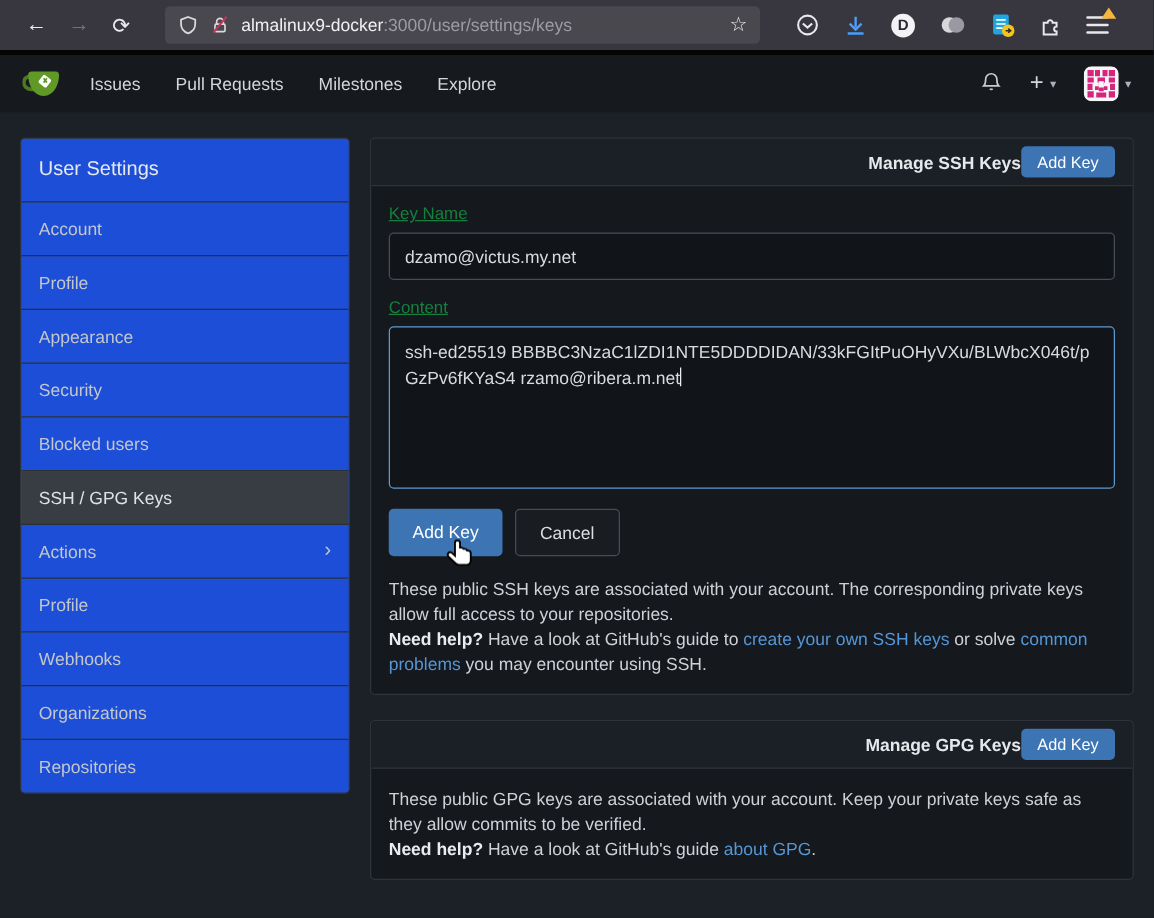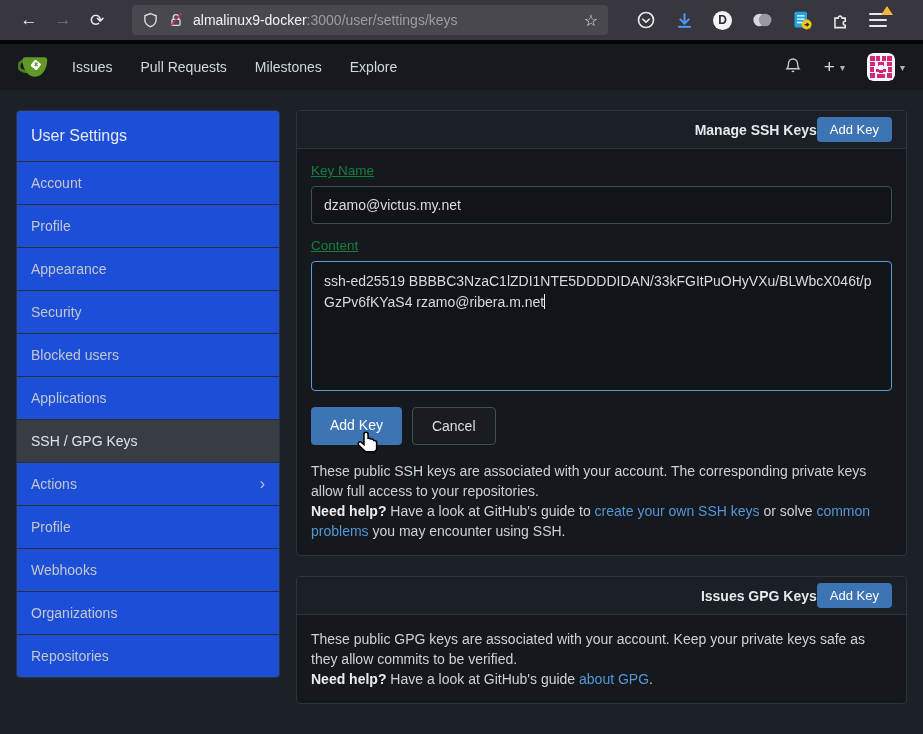--- a/index.html
+++ b/index.html
@@ -202,23 +202,20 @@
       </div>
     <div class="sidebar-item">
         <span>Appearance</span>
       </div>
     <div class="sidebar-item">
         <span>Security</span>
       </div>
     <div class="sidebar-item">
         <span>Blocked users</span>
       </div>
-    <div class="sidebar-item">
-        <span>Applications</span>
-      </div>
     <div class="sidebar-item active">
         <span>SSH / GPG Keys</span>
       </div>
     <div class="sidebar-item">
       <span>Actions</span>
       <span class="chev">›</span>
     </div>
     <div class="sidebar-item">
         <span>Profile</span>
       </div>
@@ -253,21 +250,21 @@
         </div>
         <div class="help">
           <span>These public SSH keys are associated with your account. The corresponding private keys allow full access to your repositories.</span><br>
           <b>Need help?</b><span> Have a look at GitHub's guide to </span><a class="link">create your own SSH keys</a><span> or solve </span><a class="link">common problems</a><span> you may encounter using SSH.</span>
         </div>
       </div>
     </div>
 
     <div class="box">
       <div class="box-header">
-        <span class="box-title">Issues GPG Keys</span>
+        <span class="box-title">Manage GPG Keys</span>
         <span class="btn-sm">Add Key</span>
       </div>
       <div class="box-body">
         <div class="help">
           <span>These public GPG keys are associated with your account. Keep your private keys safe as they allow commits to be verified.</span><br>
           <b>Need help?</b><span> Have a look at GitHub's guide </span><a class="link">about GPG</a><span>.</span>
         </div>
       </div>
     </div>
 

